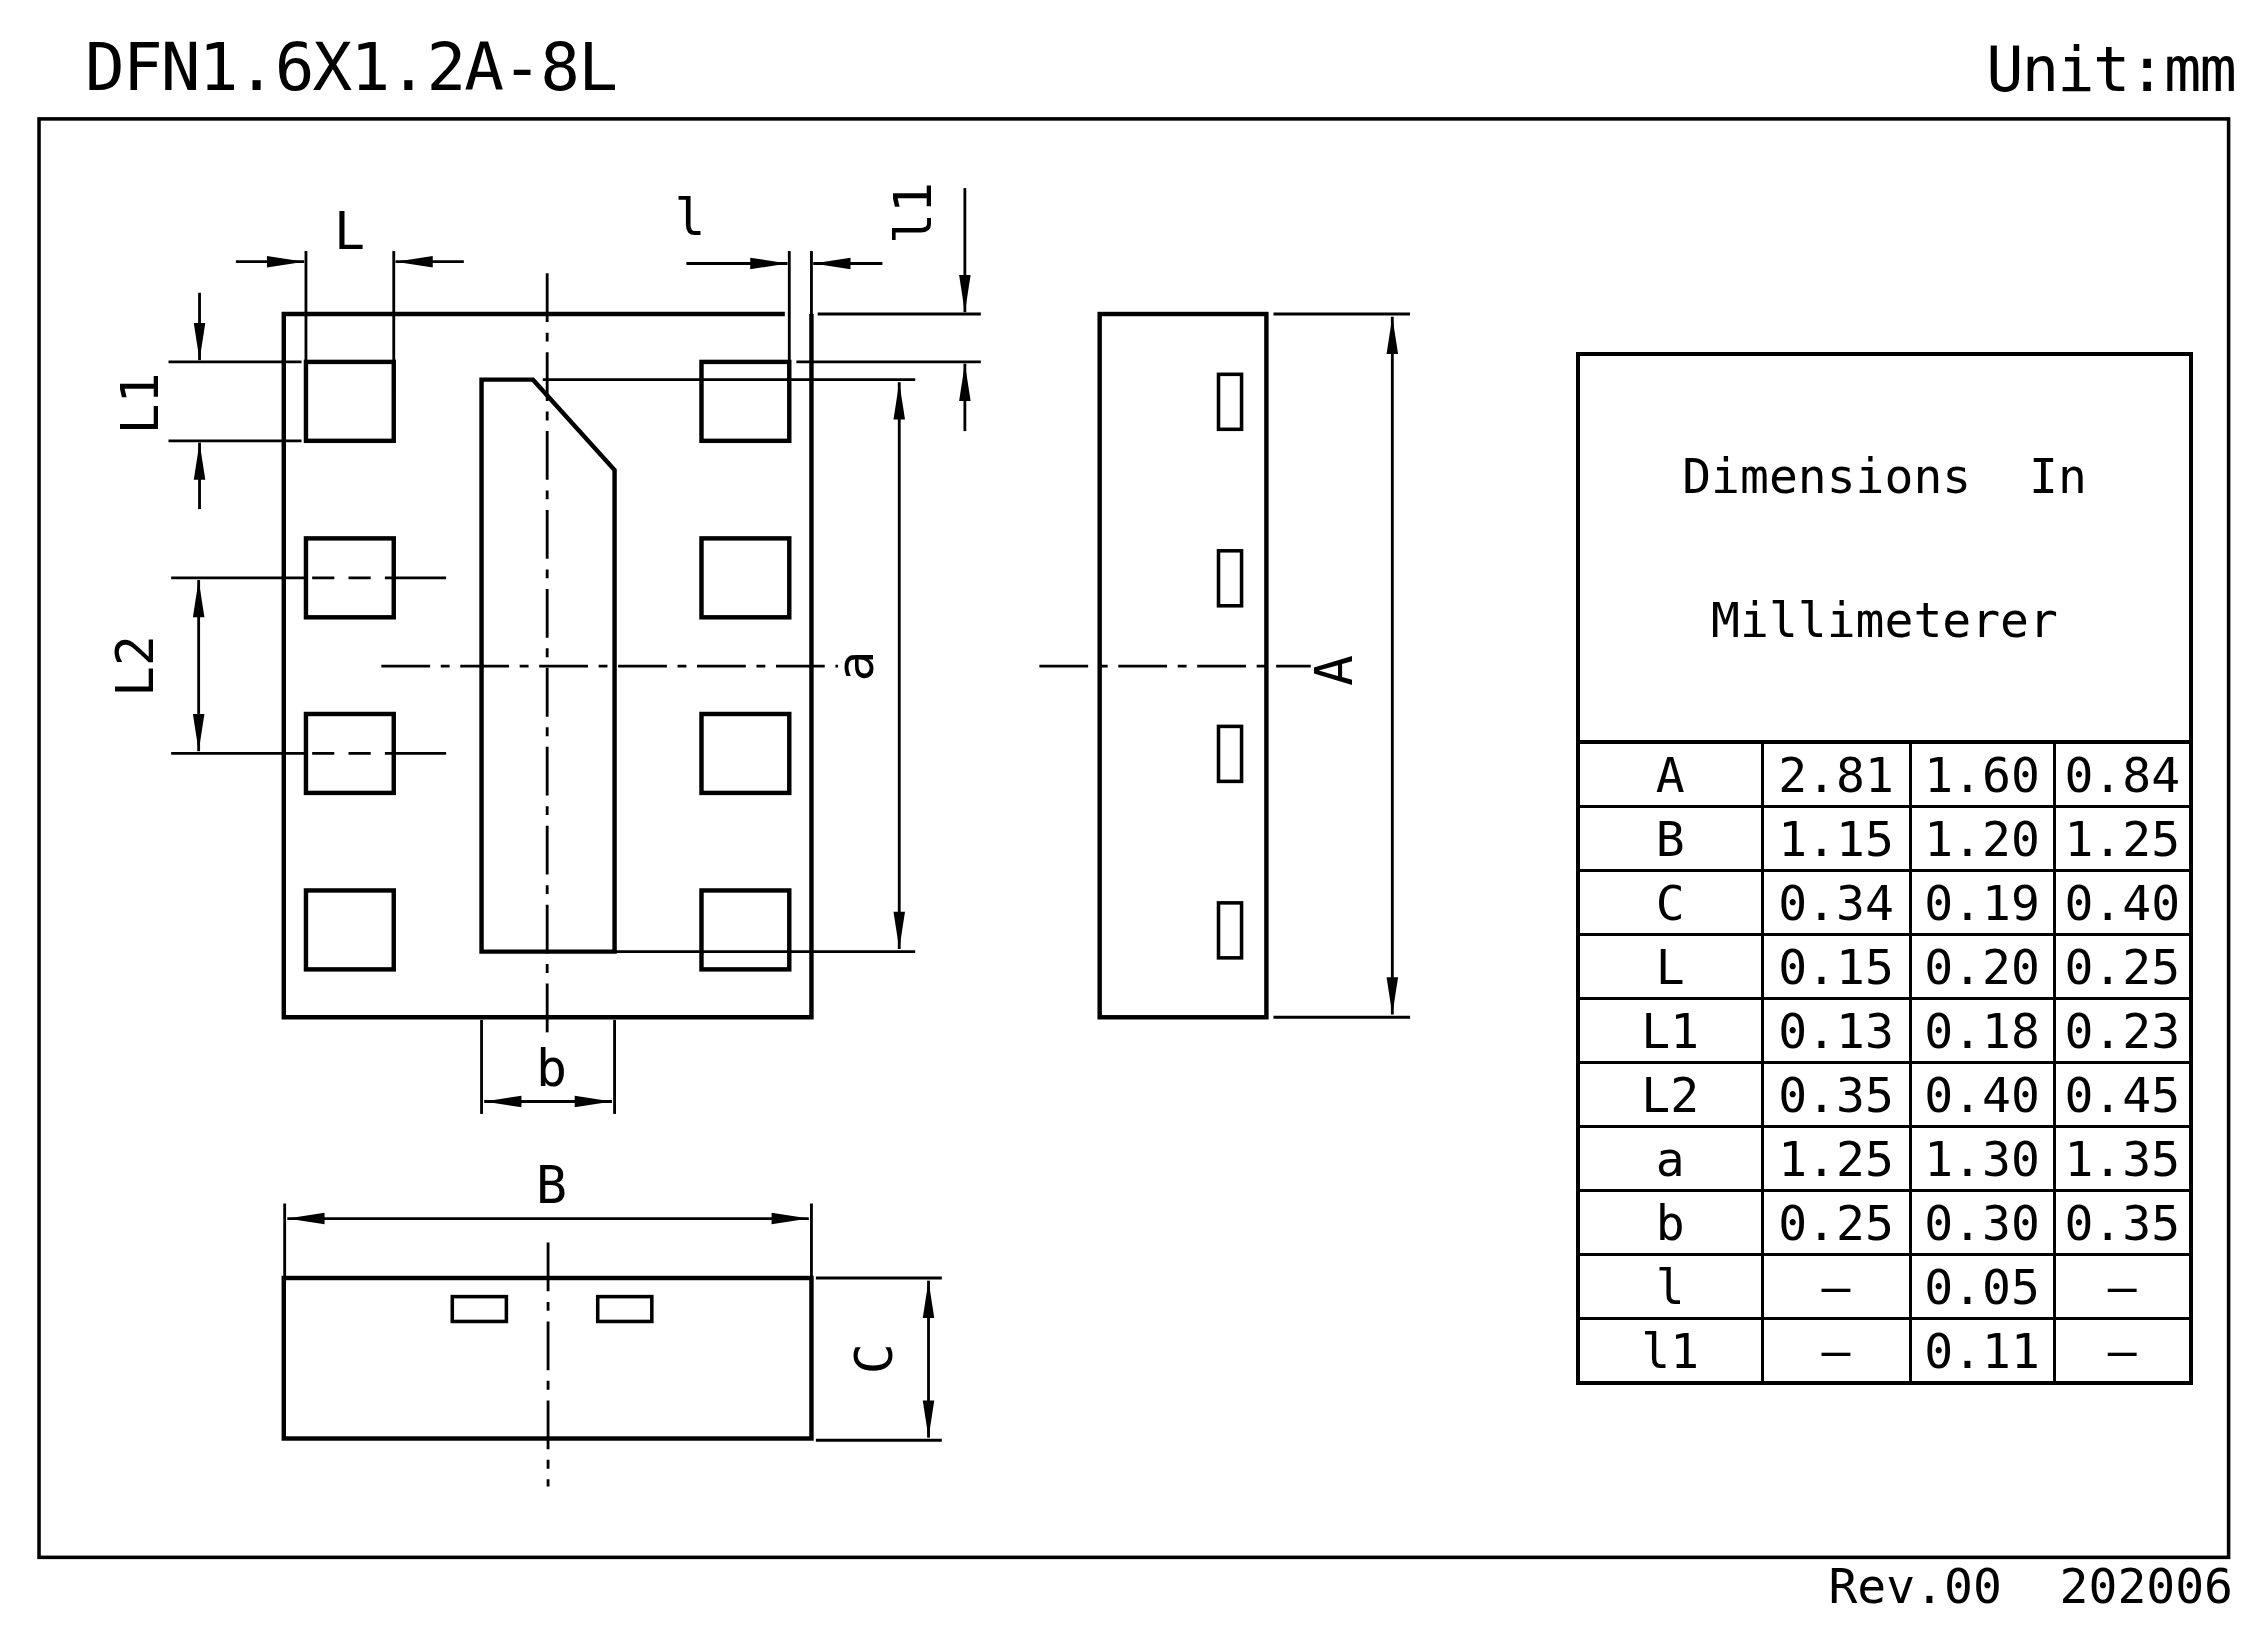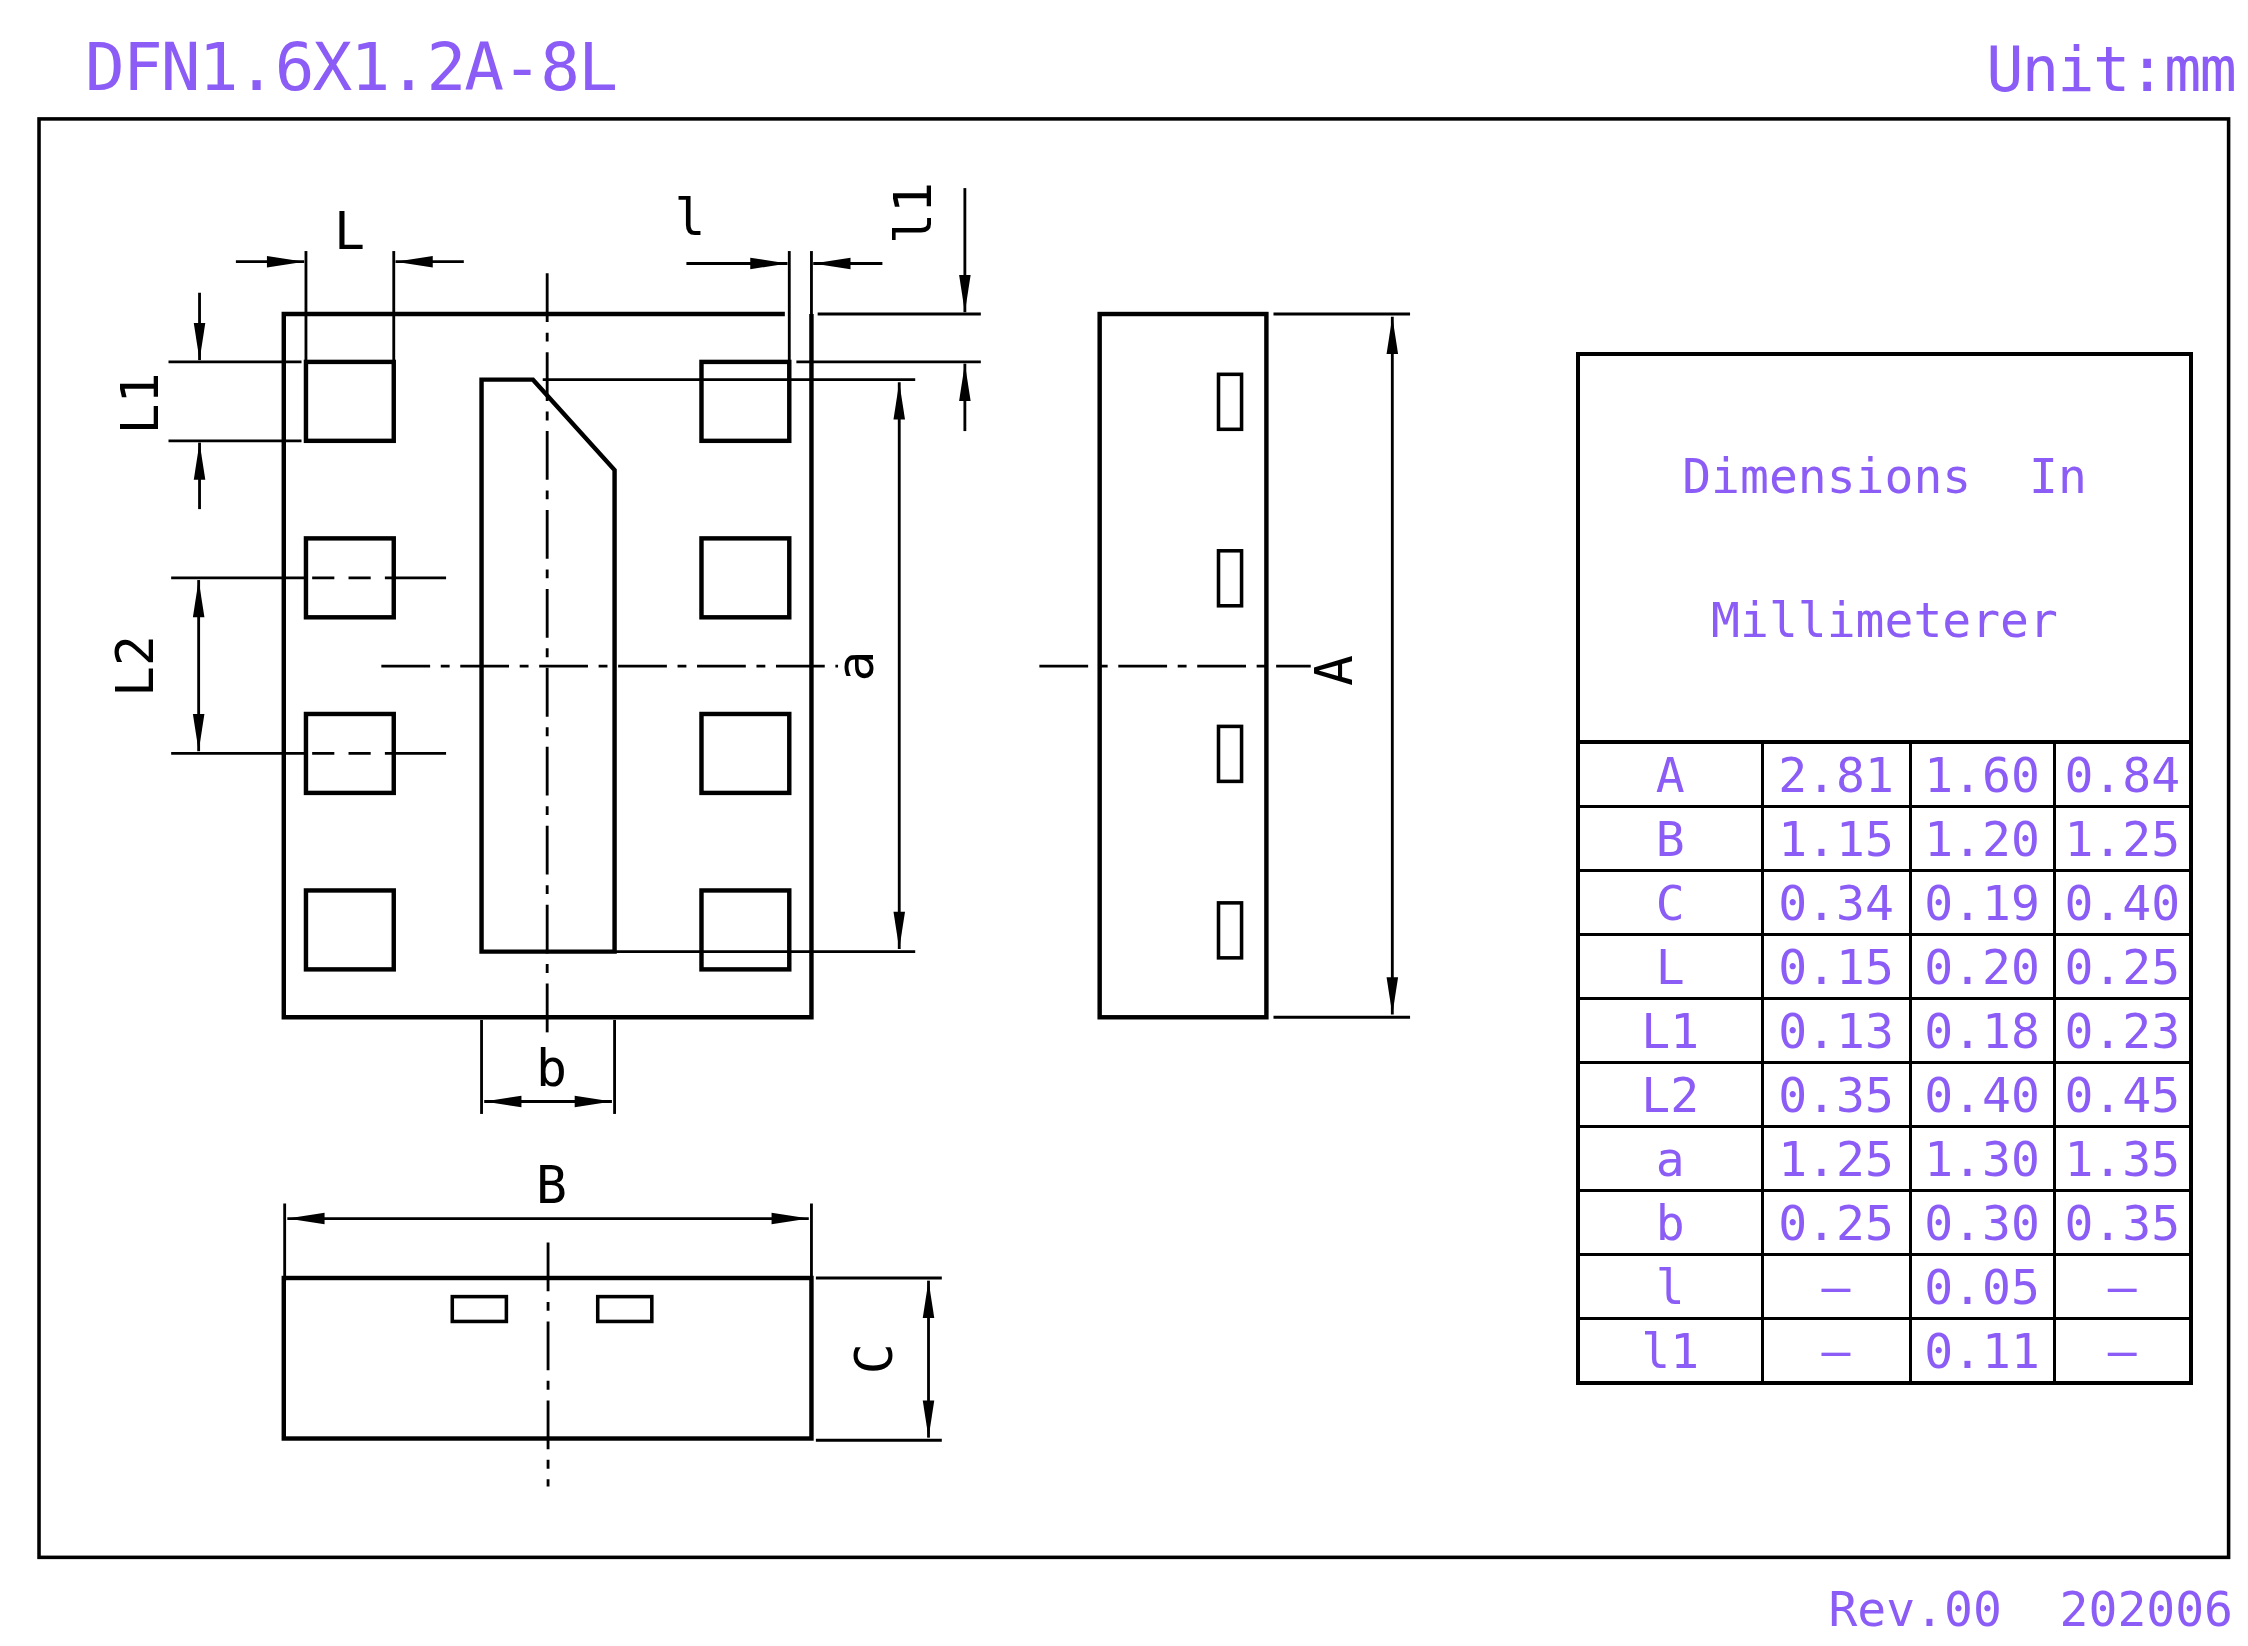--- a/index.html
+++ b/index.html
@@ -1,24 +1,24 @@
 <!DOCTYPE html>
 <html style="font-size:14px"><head>
 <meta charset="utf-8">
 <style>
   html,body{margin:0;padding:0;background:#888;}
   #page{
     position:relative;width:2249px;height:1647px;background:#ffffff;
-    font-family:"DejaVu Sans Mono","Liberation Mono",monospace;color:#8b5cf6;
+    font-family:"DejaVu Sans Mono","Liberation Mono",monospace;color:#000000;
     overflow:hidden;
   }
   #drawing-svg{position:absolute;left:0;top:0;width:2249px;height:1647px;}
   .title{position:absolute;left:85px;top:35px;font-size:66px;line-height:1;white-space:pre;letter-spacing:-1.8px;}
   .unit{position:absolute;right:14px;top:39px;font-size:62px;line-height:1;white-space:pre;letter-spacing:-1.8px;}
-  .rev{position:absolute;right:16px;top:1562px;font-size:48px;line-height:1;white-space:pre;margin-top:23px;}
+  .rev{position:absolute;right:16px;top:1562px;font-size:48px;line-height:1;white-space:pre;}
   
   #dim-table{
     position:absolute;left:1576px;top:352px;width:613px;height:776px;
     border-collapse:collapse;table-layout:fixed;box-sizing:border-box;
     font-size:48px;text-align:center;
   }
   #dim-table td,#dim-table th{
     border:3.5px solid #000;padding:0;font-weight:normal;vertical-align:middle;
     overflow:hidden;white-space:pre;
   }

